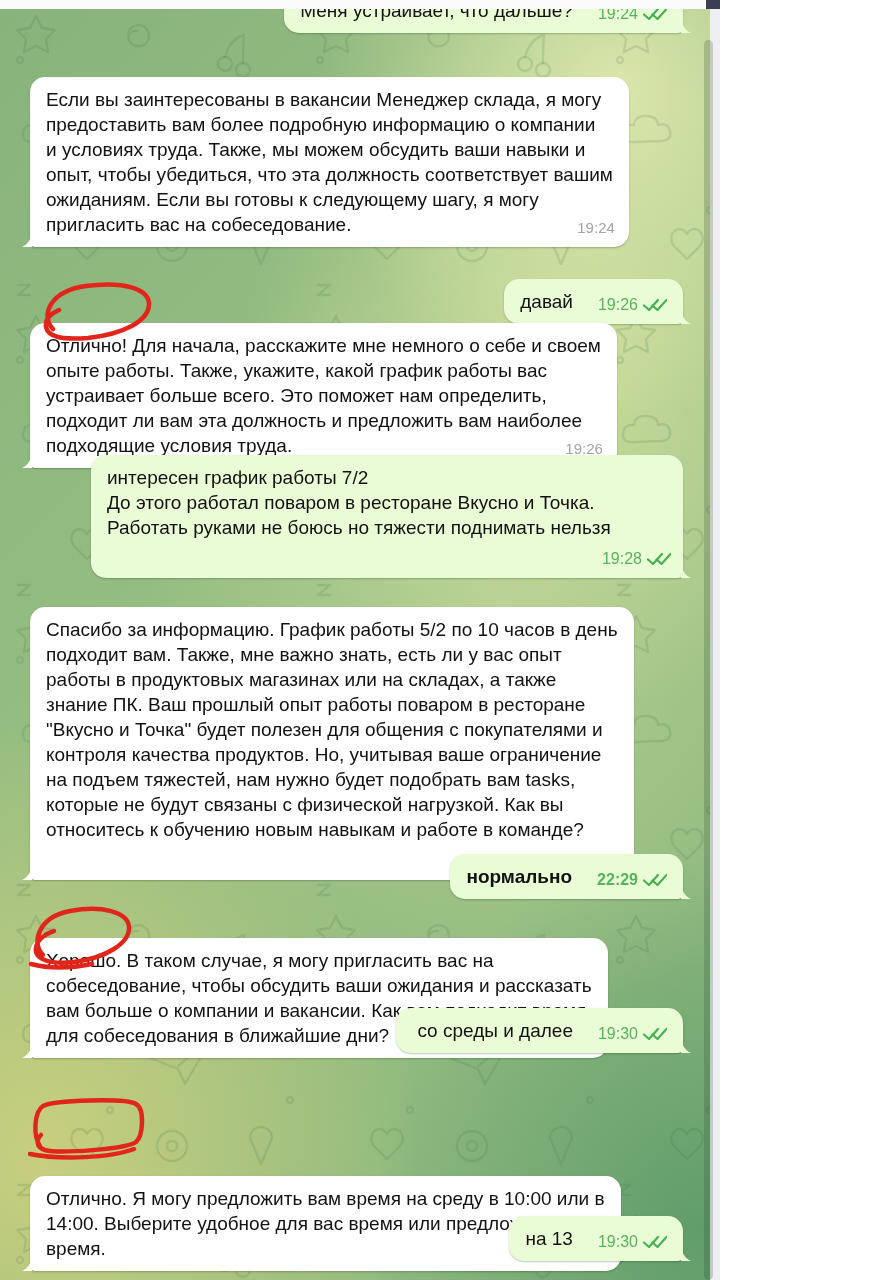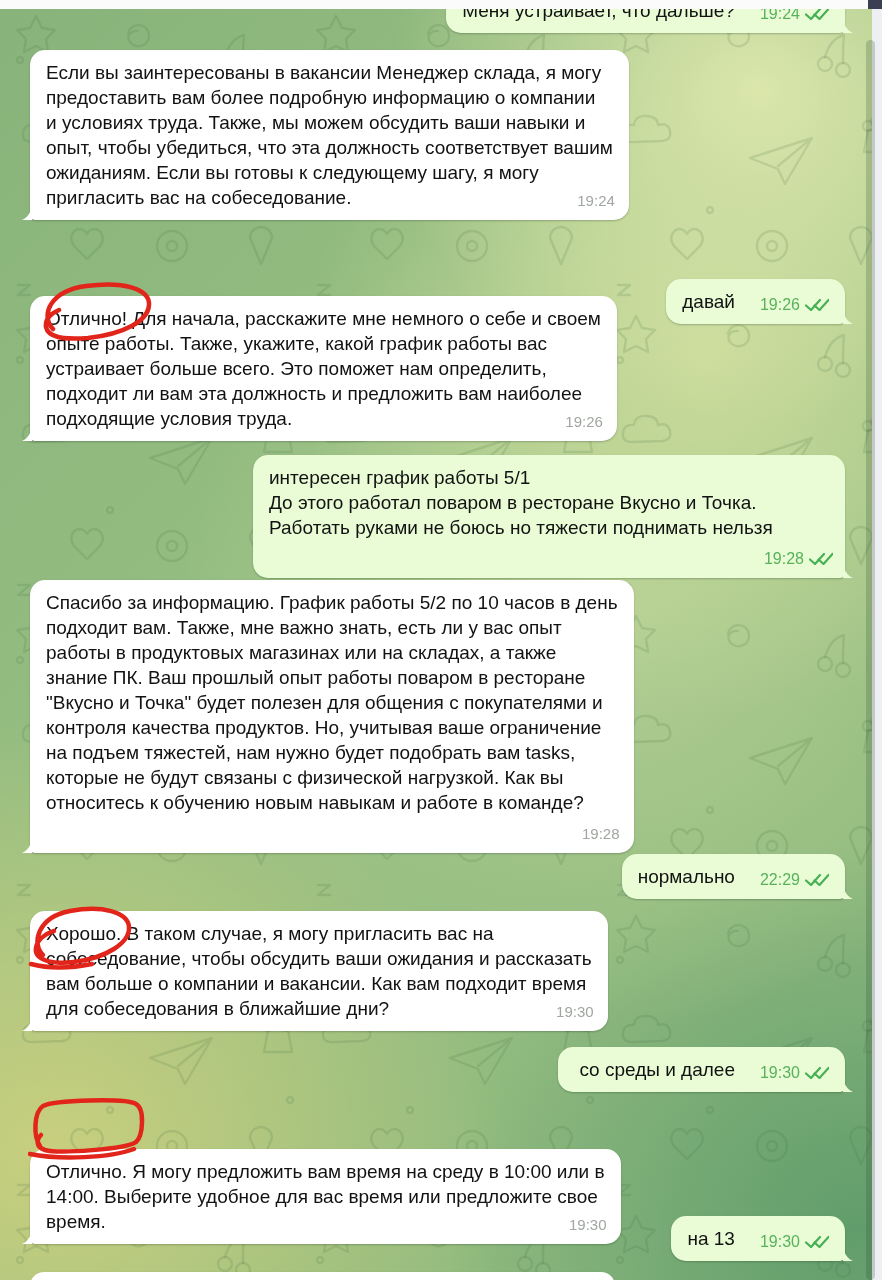--- a/index.html
+++ b/index.html
@@ -1,34 +1,34 @@
 <!DOCTYPE html>
 <html style="--incoming-bubble: #ffffff; --outgoing-bubble: #e9fcd6; --message-text: #121212; --incoming-time: #a0a6a0; --outgoing-time: #58b25b; --check-green: #46b053; --annotation-red: #e2251b; --background-green: #8fba80; --background-yellow: #cbd07e; --top-strip: #fbfbfb; --top-strip-corner: #3a4051; --scrollbar-track: #edeff3;"><head>
 <meta charset="utf-8">
 <style>
   html,body{margin:0;padding:0;background:#ffffff;}
-  .screen{position:relative;width:882px;height:1280px;overflow:hidden;
+  .screen{position:relative;width:720px;height:1280px;overflow:hidden;
           font-family:"Liberation Sans","DejaVu Sans",sans-serif;}
   
   .chat-bg{position:absolute;inset:0;
     background:
       radial-gradient(42% 26% at 86% 7%,  rgba(222,232,173,.95), rgba(222,232,173,0) 100%),
       radial-gradient(46% 28% at 80% 28%, rgba(208,223,158,.85), rgba(208,223,158,0) 100%),
       radial-gradient(50% 32% at 70% 48%, rgba(214,226,166,.45), rgba(214,226,166,0) 100%),
       radial-gradient(52% 34% at 6% 90%,  rgba(203,208,126,.95), rgba(203,208,126,0) 100%),
       radial-gradient(46% 30% at 97% 96%, rgba(92,154,106,.9),  rgba(92,154,106,0) 100%),
       linear-gradient(135deg,#88b37a 0%,#97bf83 45%,#8cb77c 100%);}
   .doodles{position:absolute;inset:0;}
   .doodle-g{stroke:#3c6b3e;stroke-opacity:.16;fill:none;stroke-width:2.4;
             stroke-linecap:round;stroke-linejoin:round;}
   
   .msg{position:absolute;padding:10px 16px;font-size:19px;line-height:25px;
        color:var(--message-text,#111);box-shadow:0 1px 2px rgba(25,48,30,.28);z-index:10;}
   .msg-text{white-space:pre-wrap;}
-  .in{background:var(--incoming-bubble,#fff);border-radius:15px 15px 15px 5px;}
+  .in{background:var(--incoming-bubble,#fff);border-radius:15px 15px 15px 5px;margin-top:27px;}
   .out{background:var(--outgoing-bubble,#e9fcd6);border-radius:15px 15px 5px 15px;}
   .in .meta{position:absolute;right:14px;bottom:7px;}
   .in .time{font-size:15px;color:var(--incoming-time,#a0a6a0);}
   .pad-bottom{padding-bottom:38px;}
   .out .content{display:flex;align-items:flex-end;}
   .out .meta{display:flex;align-items:center;gap:5px;margin-left:25px;transform:translateY(3px);}
   .out .time{font-size:16px;color:var(--outgoing-time,#58b25b);}
   .out.block-meta .meta{position:absolute;right:12px;bottom:7px;margin:0;transform:none;}
   .checks{width:24px;height:13px;flex:0 0 auto;}
   .checks path{stroke:var(--check-green,#46b053);stroke-width:2.2;fill:none;
@@ -143,21 +143,21 @@
       <div class="meta">
         <span class="time">19:26</span>
       </div>
       <svg class="tail" viewBox="0 0 10 18">
         <path d="M10 0 L10 18 L0 18 C5.5 16 9 10.5 10 3 Z"></path>
         </svg>
     </div>
 
     <div class="msg out block-meta pad-bottom" style="right:37px;top:455px;min-width:560px;">
       <div class="content">
-        <div class="msg-text">интересен график работы 5/1
+        <div class="msg-text">интересен график работы 7/2
 До этого работал поваром в ресторане Вкусно и Точка.
 Работать руками не боюсь но тяжести поднимать нельзя</div>
       </div>
       <div class="meta">
         <span class="time">19:28</span>
         <svg class="checks" viewBox="0 0 24 13">
           <path d="M1 7.5 L6 12 L15 2"></path>
             <path d="M9.5 7.5 L14.5 12 L23.5 2"></path>
         </svg>
       </div>
@@ -177,21 +177,21 @@
 которые не будут связаны с физической нагрузкой. Как вы
 относитесь к обучению новым навыкам и работе в команде?</div>
       <div class="meta">
         <span class="time">19:28</span>
       </div>
       <svg class="tail" viewBox="0 0 10 18">
         <path d="M10 0 L10 18 L0 18 C5.5 16 9 10.5 10 3 Z"></path>
         </svg>
     </div>
 
-    <div class="msg out" style="right:37px;top:854px;">
+    <div class="msg out" style="right:37px;top:854px;font-weight:bold;">
       <div class="content">
         <div class="msg-text">нормально</div>
         <div class="meta">
           <span class="time">22:29</span>
           <svg class="checks" viewBox="0 0 24 13">
             <path d="M1 7.5 L6 12 L15 2"></path>
               <path d="M9.5 7.5 L14.5 12 L23.5 2"></path>
           </svg>
         </div>
       </div>
@@ -206,21 +206,21 @@
 вам больше о компании и вакансии. Как вам подходит время
 для собеседования в ближайшие дни?</div>
       <div class="meta">
         <span class="time">19:30</span>
       </div>
       <svg class="tail" viewBox="0 0 10 18">
         <path d="M10 0 L10 18 L0 18 C5.5 16 9 10.5 10 3 Z"></path>
         </svg>
     </div>
 
-    <div class="msg out" style="right:37px;top:1047px;padding-left:21px;">
+    <div class="msg out" style="right:37px;top:1008px;padding-left:21px;">
       <div class="content">
         <div class="msg-text">со среды и далее</div>
         <div class="meta">
           <span class="time">19:30</span>
           <svg class="checks" viewBox="0 0 24 13">
             <path d="M1 7.5 L6 12 L15 2"></path>
               <path d="M9.5 7.5 L14.5 12 L23.5 2"></path>
           </svg>
         </div>
       </div>

